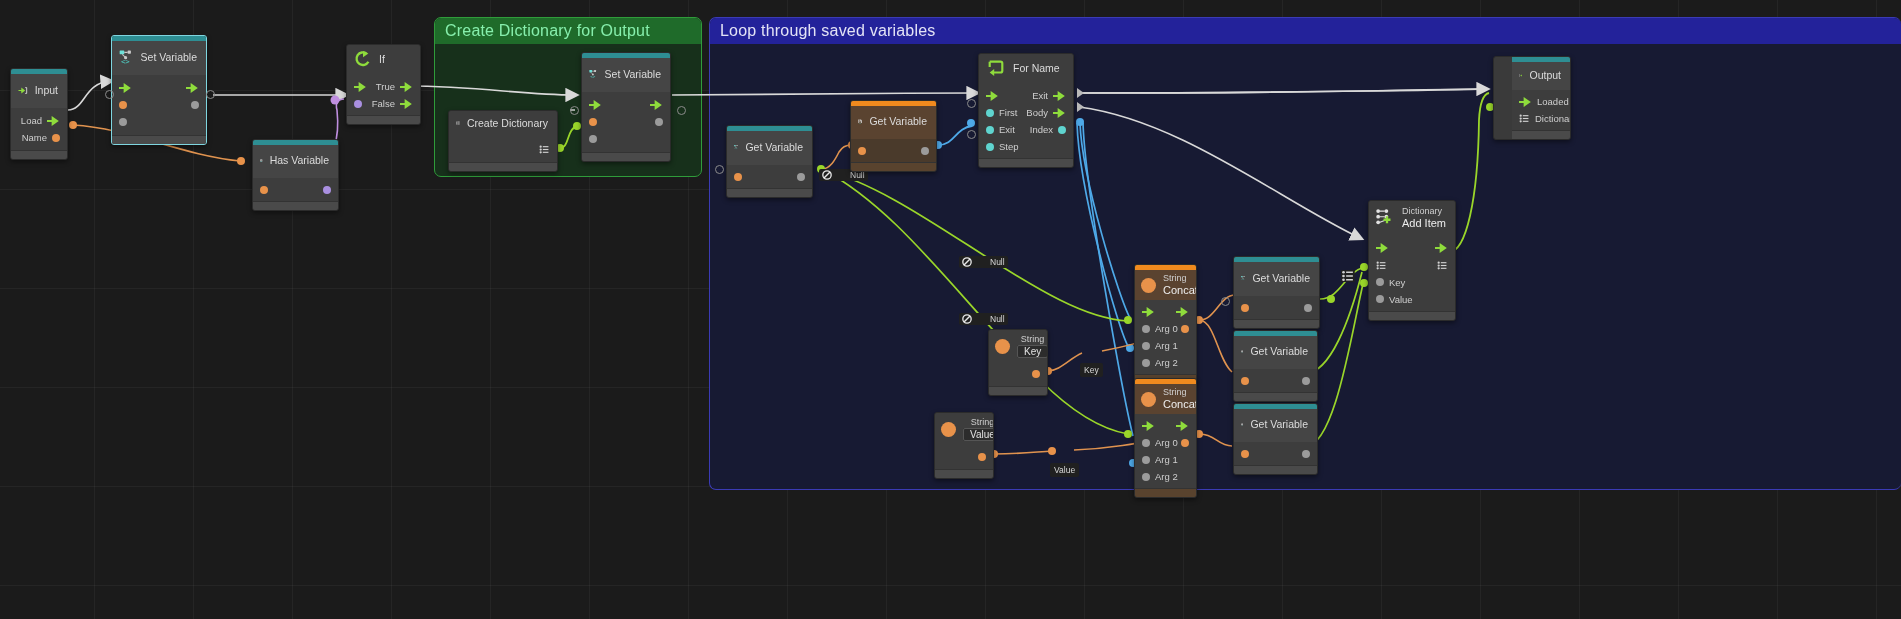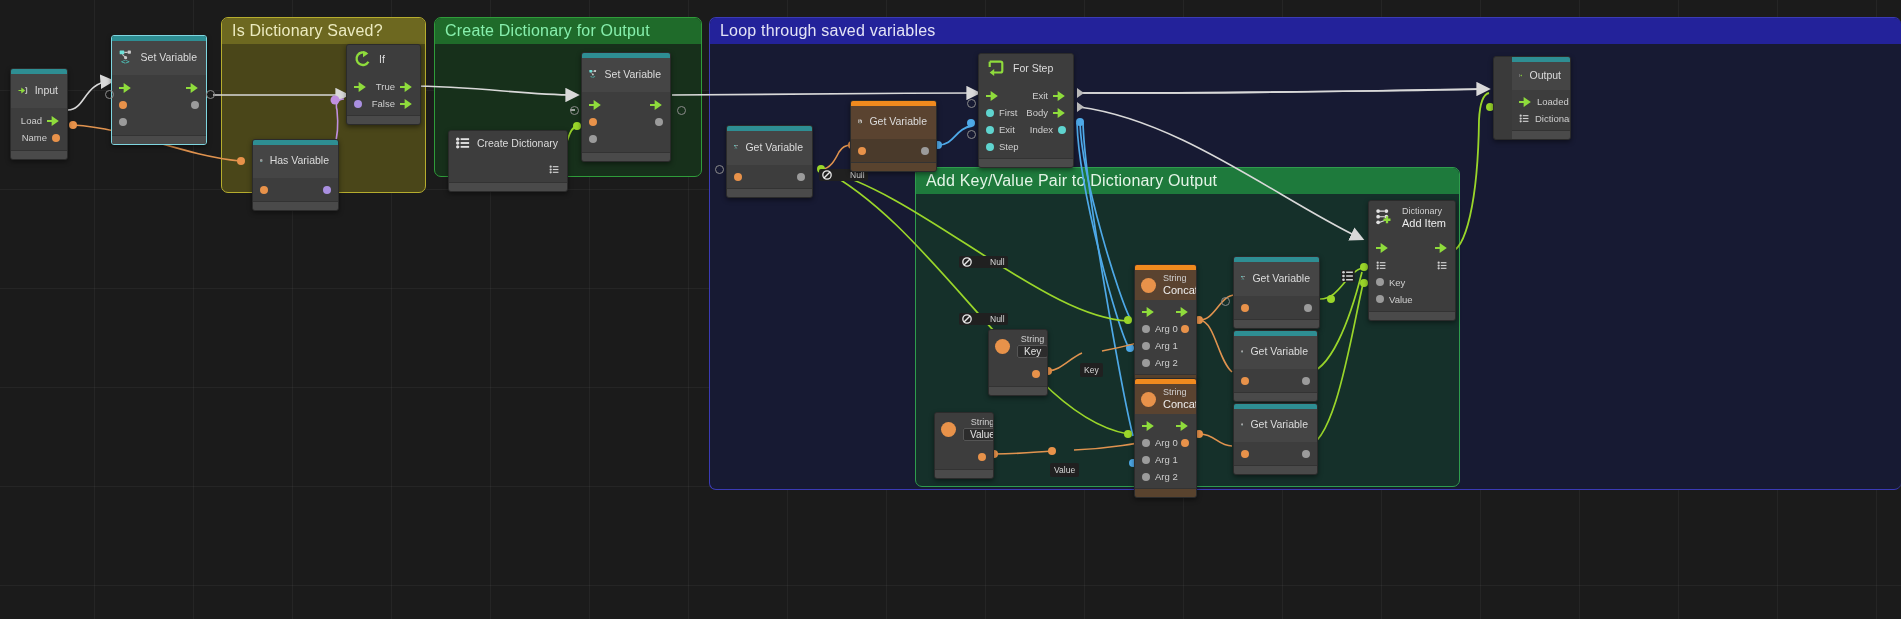--- a/index.html
+++ b/index.html
@@ -83,35 +83,29 @@
     background:#202020; padding:1px 3px; border-radius:2px;
     font-size:8.5px; color:#d8d8d8; white-space:nowrap;margin-top:18px;
   }
   .nullico{ width:10px; height:10px; flex:none; }
 </style>
 </head>
 <body>
 
 <div id="canvas">
 
-  <div class="group" id="g1" style="left:221px;top:17px;width:205px;height:176px;background:#4a4619;border:1px solid #b6ad2e;">
-    <div class="g-head" style="background:#6d6820;color:#ecebc0;">Is Dictionary Saved?</div>
-  </div>
 
   <div class="group" id="g2" style="left:434px;top:17px;width:268px;height:160px;background:#17301b;border:1px solid #2f9c3a;">
     <div class="g-head" style="background:#1f6b2a;color:#86efac;">Create Dictionary for Output</div>
   </div>
 
   <div class="group" id="g3" style="left:709px;top:17px;width:1192px;height:473px;background:#171a33;border:1px solid #3b3bb5;border-right:none;">
     <div class="g-head" style="background:#23229a;color:#e3e3f6;">Loop through saved variables</div>
   </div>
 
-  <div class="group" id="g4" style="left:915px;top:167px;width:545px;height:320px;background:#15302a;border:1px solid #2f9c4d;">
-    <div class="g-head" style="background:#1e7a3c;color:#e3f4e6;">Add Key/Value Pair to Dictionary Output</div>
-  </div>
 
   <svg class="wires">
     <defs>
       <marker id="ah" markerWidth="9" markerHeight="9" refX="6" refY="4.5" orient="auto">
         <path d="M0,0 L9,4.5 L0,9 z" fill="#d9d9d9"></path>
       </marker>
     </defs>
 
     <path d="M68,110 C85,110 84,83 110,81" stroke="#d9d9d9" stroke-width="1.6" fill="none" marker-end="url(#ah)"></path>
 
@@ -354,21 +348,21 @@
           <svg class="arrow" viewBox="0 0 14 10">
             <path d="M0,5 L8,5 M6,1.5 L11,5 L6,8.5 Z" stroke="#8fdc3c" stroke-width="2" fill="#8fdc3c"></path>
             </svg>
           </span>
       </div>
     </div>
     <div class="foot"></div>
   </div>
   <div class="trio hollow" style="left:406px;top:95px;"></div>
 
-  <div class="node" style="left:448px;top:110px;width:120px;margin-top:20px;">
+  <div class="node" style="left:448px;top:110px;width:110px;">
     <div class="title" style="min-height:26px;background:#3d3d3d;">
       <svg width="16" height="14" viewBox="0 0 18 16">
         <circle cx="2.2" cy="3" r="2.2" fill="#e2e2e2"></circle>
           <rect x="6" y="1.8" width="11" height="2.4" fill="#e2e2e2"></rect>
         <circle cx="2.2" cy="8" r="2.2" fill="#e2e2e2"></circle>
           <rect x="6" y="6.8" width="11" height="2.4" fill="#e2e2e2"></rect>
         <circle cx="2.2" cy="13" r="2.2" fill="#e2e2e2"></circle>
           <rect x="6" y="11.8" width="11" height="2.4" fill="#e2e2e2"></rect>
       </svg>
       <span class="ttxt">Create Dictionary</span>
@@ -487,21 +481,21 @@
     <div class="foot brown"></div>
   </div>
 
   <div class="node" style="left:978px;top:53px;width:96px;">
     <div class="title" style="min-height:30px;background:#3d3d3d;">
       <svg width="20" height="18" viewBox="0 0 22 20">
         <path d="M4,3 h12 a2,2 0 0 1 2,2 v8 a2,2 0 0 1 -2,2 h-8" stroke="#8fdc3c" stroke-width="2.4" fill="none"></path>
         <path d="M4,3 v6" stroke="#8fdc3c" stroke-width="2.4" fill="none"></path>
         <path d="M9,11 L4,15 L9,19 Z" fill="#8fdc3c"></path>
       </svg>
-      <span class="ttxt">For Step</span>
+      <span class="ttxt">For Name</span>
     </div>
     <div class="ports" style="padding:3px 0;">
       <div class="prow">
         <span class="pl">
             <svg class="arrow" viewBox="0 0 14 10">
             <path d="M0,5 L8,5 M6,1.5 L11,5 L6,8.5 Z" stroke="#8fdc3c" stroke-width="2" fill="#8fdc3c"></path>
             </svg>
           </span>
         <span class="pr">
             <span>Exit</span>

